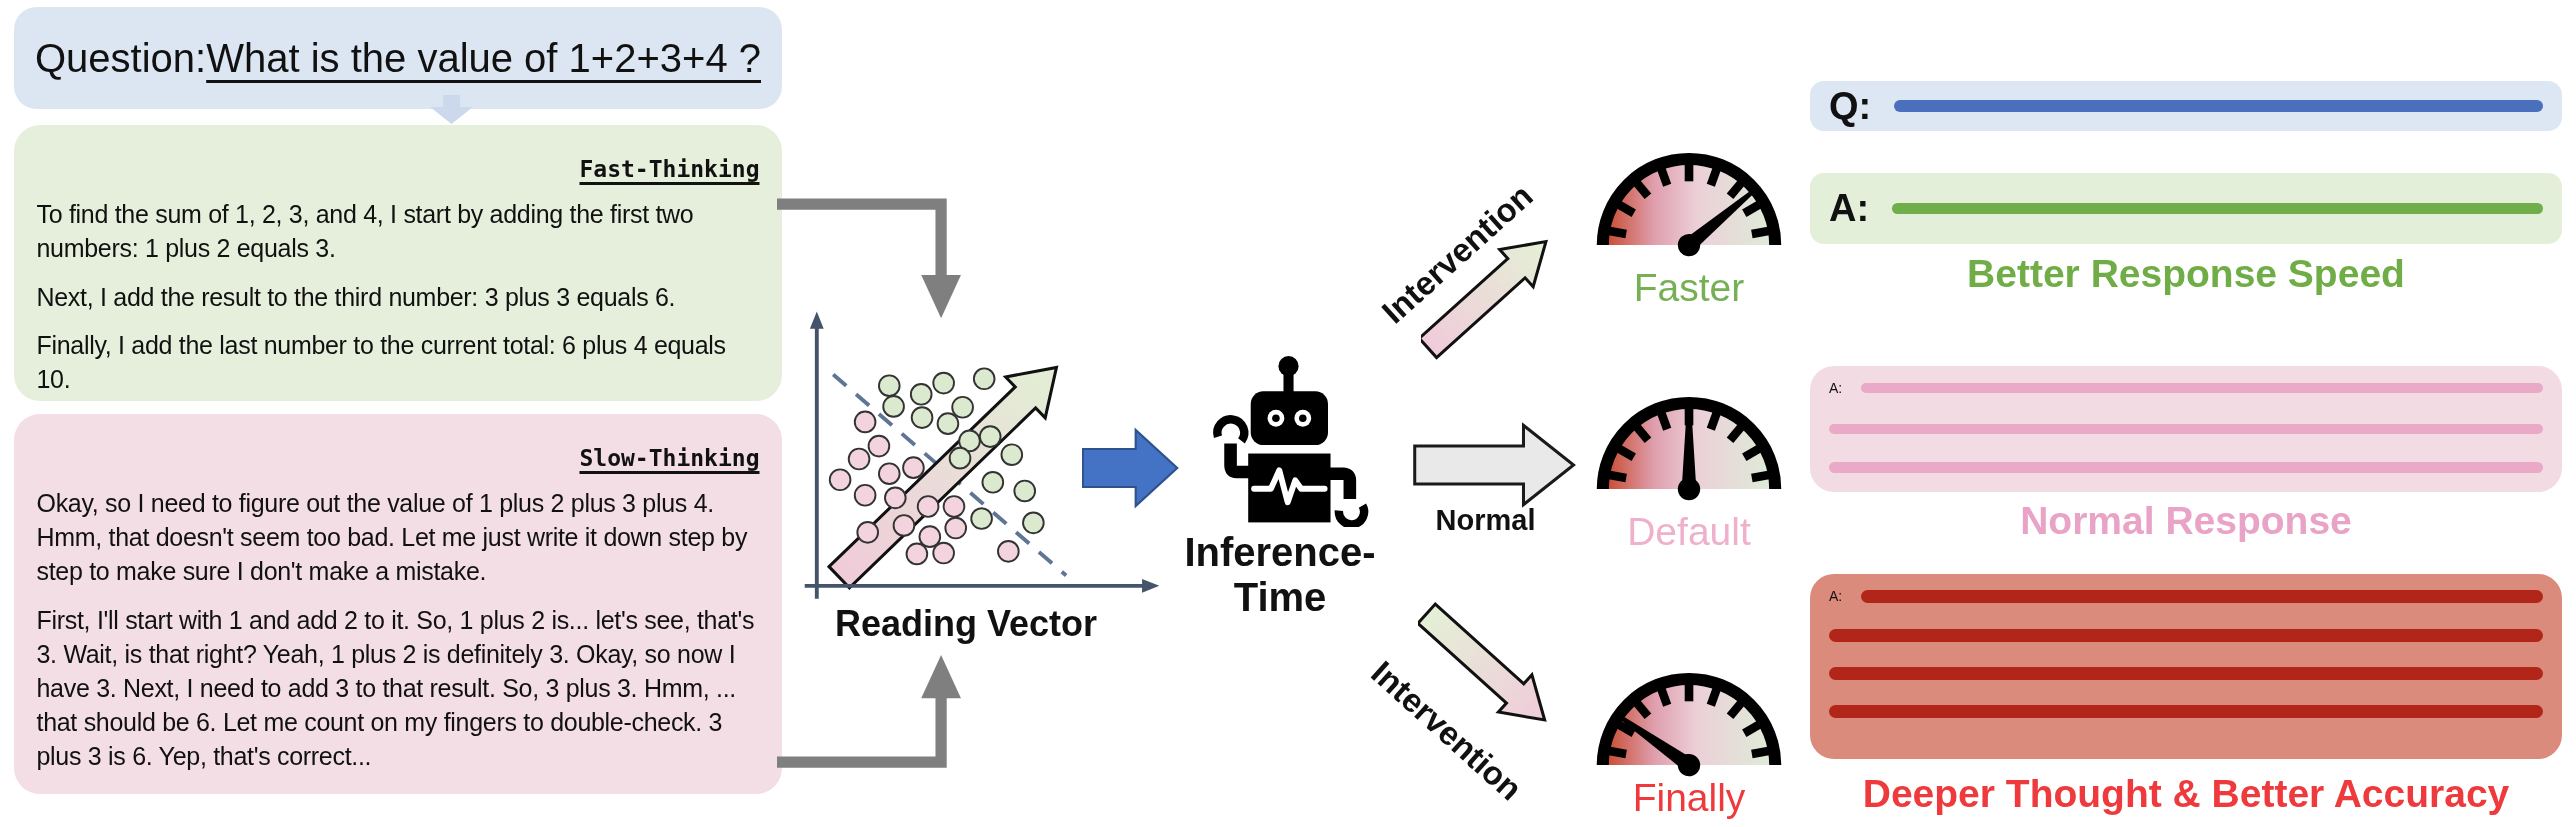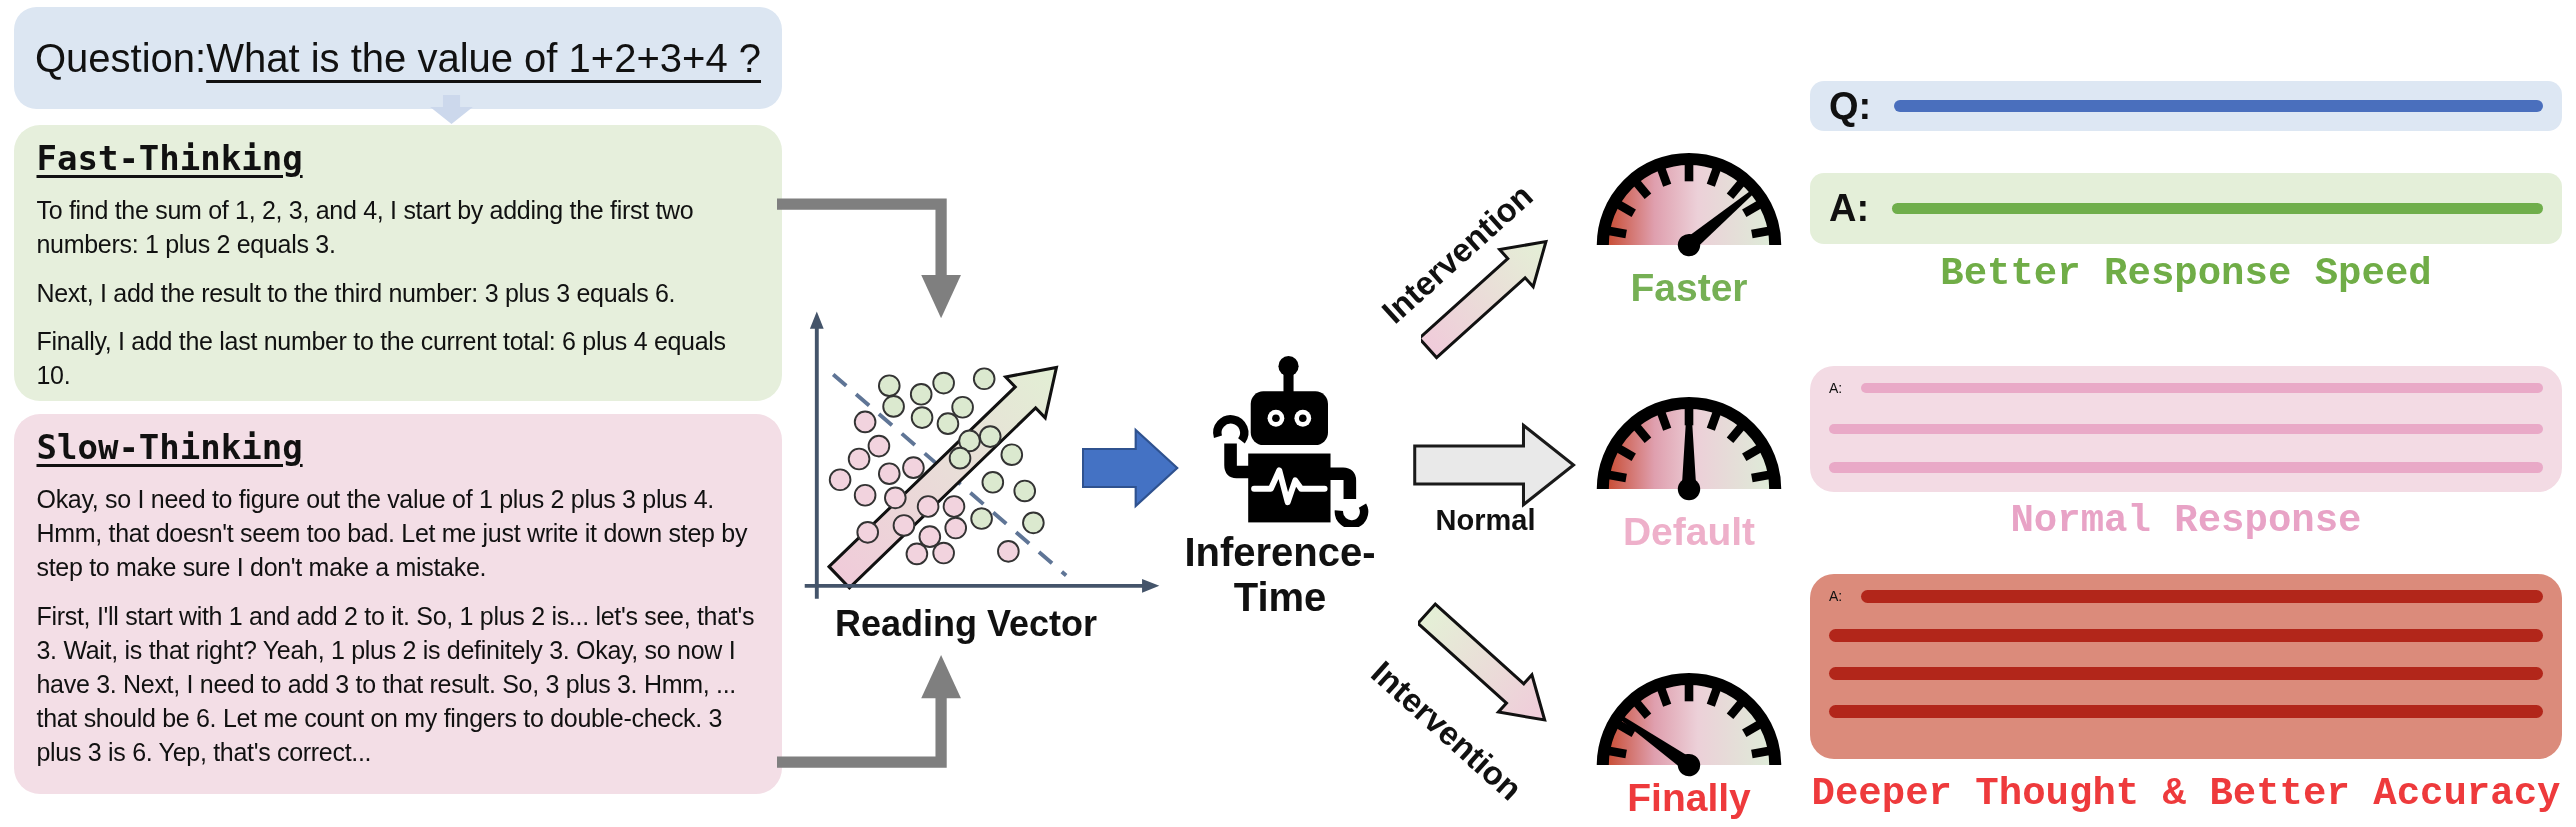--- a/index.html
+++ b/index.html
@@ -8,34 +8,34 @@
           font-family:"Liberation Sans",sans-serif;color:#111;overflow:hidden;}
   .abs{position:absolute;}
 
   
   .qbox{left:14px;top:7px;width:768px;height:102px;background:#dce6f2;border-radius:22.5px;
         display:flex;align-items:center;justify-content:center;font-size:40px;}
   .qbox .ul{text-decoration:underline;text-decoration-thickness:2.6px;text-underline-offset:7.8px;}
   .tbox{width:768px;left:14px;border-radius:26px;padding:10.4px 22.5px;overflow:hidden;}
   .tbox.fast{top:125px;height:276px;background:#e6efdc;}
   .tbox.slow{top:414px;height:380px;background:#f3dee6;}
-  .tb-title{text-align:left;font-family:"DejaVu Sans Mono",monospace;font-weight:bold;
-            font-size:34px;text-decoration:underline;text-decoration-thickness:2.6px;
-            text-underline-offset:5.2px;margin-top:3px;}
+  .tb-title{text-align:right;font-family:"DejaVu Sans Mono",monospace;font-weight:bold;
+            font-size:23px;text-decoration:underline;text-decoration-thickness:2.6px;
+            text-underline-offset:5.2px;margin-top:21px;}
   .tbox p{margin:14.7px 0 0 0;font-size:25px;line-height:1.36;letter-spacing:-0.3px;}
 
   
   .biglabel{font-weight:bold;text-align:center;}
   .reading-vector{left:806px;top:603px;width:320px;font-size:36px;}
   .inference{left:1142px;top:530px;width:276px;font-size:40px;}
   .normal-label{left:1399px;top:504px;width:173px;font-size:29px;}
   .interv-label{width:233px;font-size:33px;font-weight:bold;text-align:center;}
   .interv-top{left:1341px;top:235px;transform:rotate(-42deg);}
   .interv-bottom{left:1330px;top:712px;transform:rotate(42deg);}
-  .gauge-caption{width:200px;font-size:39px;font-weight:bold;text-align:center;}
+  .gauge-caption{width:200px;font-size:39px;font-weight:normal;text-align:center;}
   .cap-faster{left:1589px;top:266px;color:#76b055;}
   .cap-default{left:1589px;top:510px;color:#eeb0ca;}
   .cap-slower{left:1589px;top:776px;color:#ee3a3c;}
 
   
   .rrow{left:1810px;width:752px;border-radius:14px;display:flex;align-items:center;padding:0 19px;}
   .rrow .lab{font-size:38px;font-weight:bold;color:#111;}
   .line{flex:1;border-radius:7px;}
   .row-q{top:81px;height:50px;background:#dde7f3;}
   .row-q .line{height:11.2px;background:#4a6fbd;margin-left:22.5px;}
@@ -43,21 +43,21 @@
   .row-a-fast .line{height:11.2px;background:#6fae4b;margin-left:22.5px;}
   .rbox{left:1810px;width:752px;border-radius:24px;padding:14px 19px;display:block;}
   .row-a-normal{top:366px;height:126px;background:#f3dbe4;}
   .row-a-normal .line{height:10.4px;background:#e9a9c7;}
   .row-a-slow{top:574px;height:185px;background:#db8b7b;}
   .row-a-slow .line{height:13px;background:#b2261a;}
   .rbox .first{display:flex;align-items:center;}
   .rbox .first .line{margin-left:19px;}
   .row-a-normal .line.full{margin-top:28px;}
   .row-a-slow .line.full{margin-top:25px;}
-  .rcaption{left:1810px;width:752px;font-size:39px;font-weight:bold;text-align:center;font-family:Liberation Mono, monospace;}
+  .rcaption{left:1810px;width:752px;font-size:39px;font-weight:bold;text-align:center;}
   .cap-fast{top:252px;color:#70ad47;}
   .cap-normal{top:499px;color:#e8a3c6;}
   .cap-slow{top:772px;color:#ee3a3c;}
 </style>
 </head>
 <body>
 
 <div class="canvas">
 
   <div class="abs qbox">

